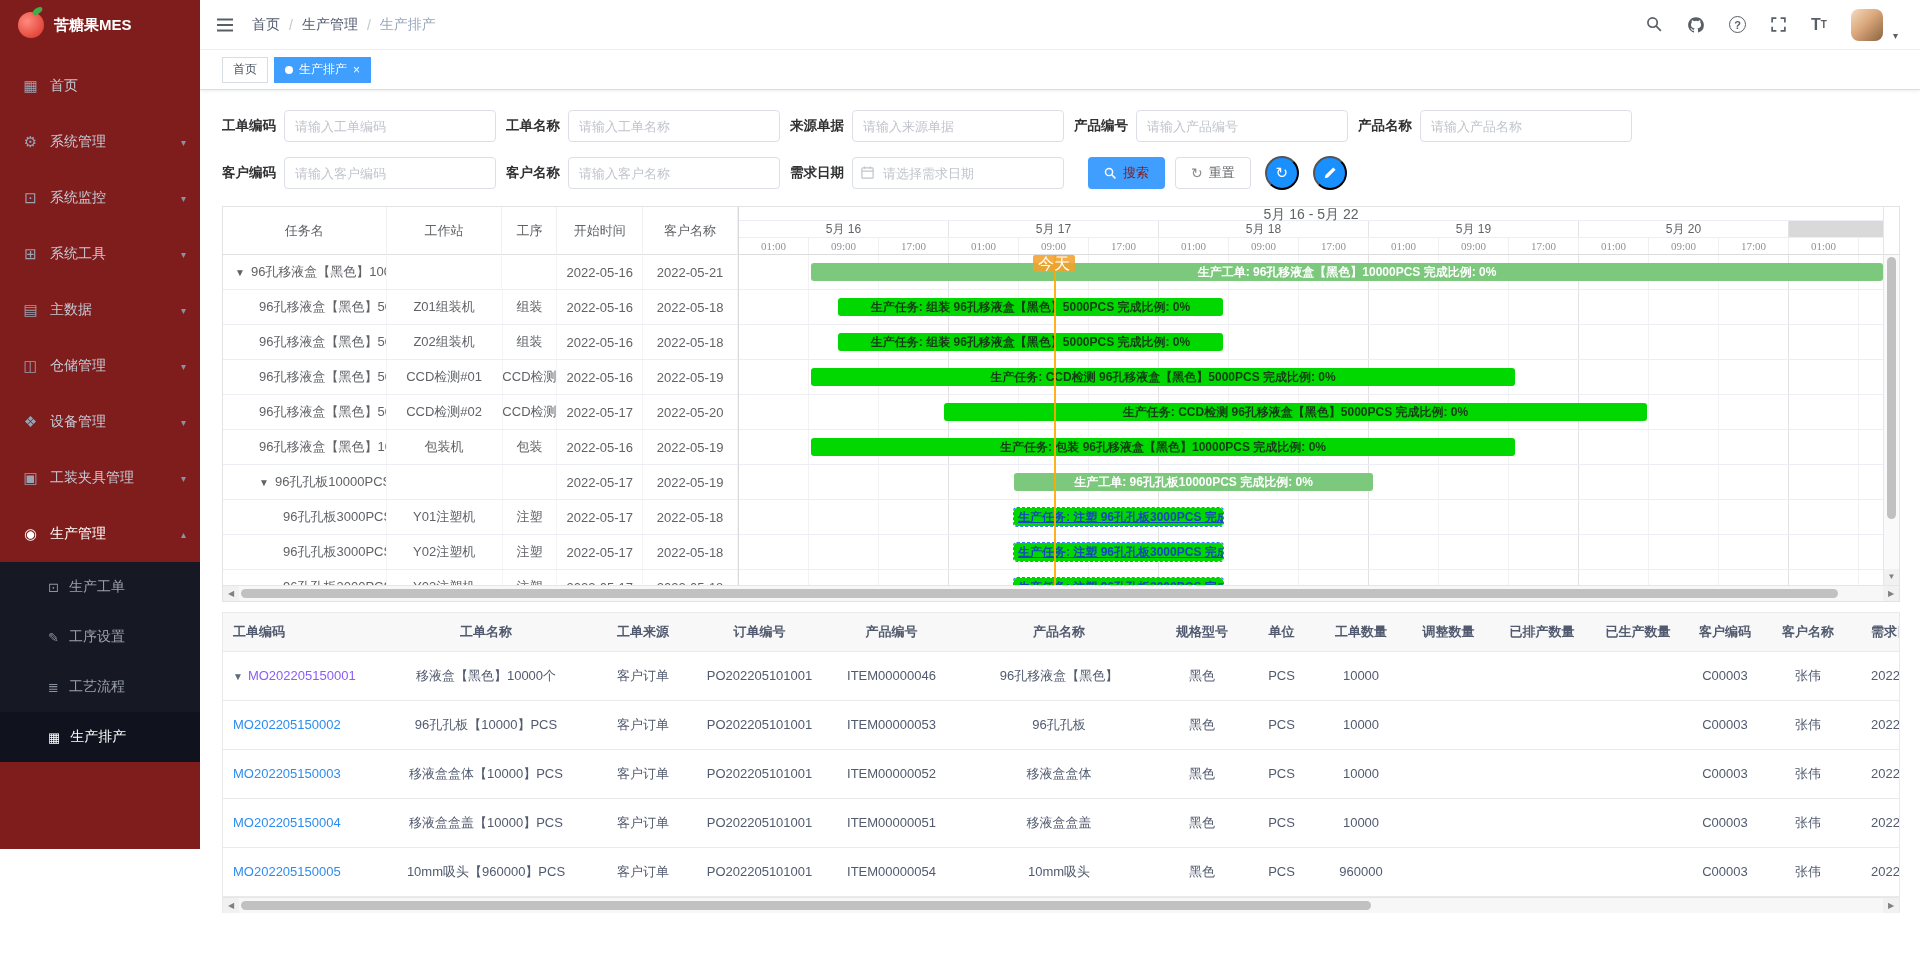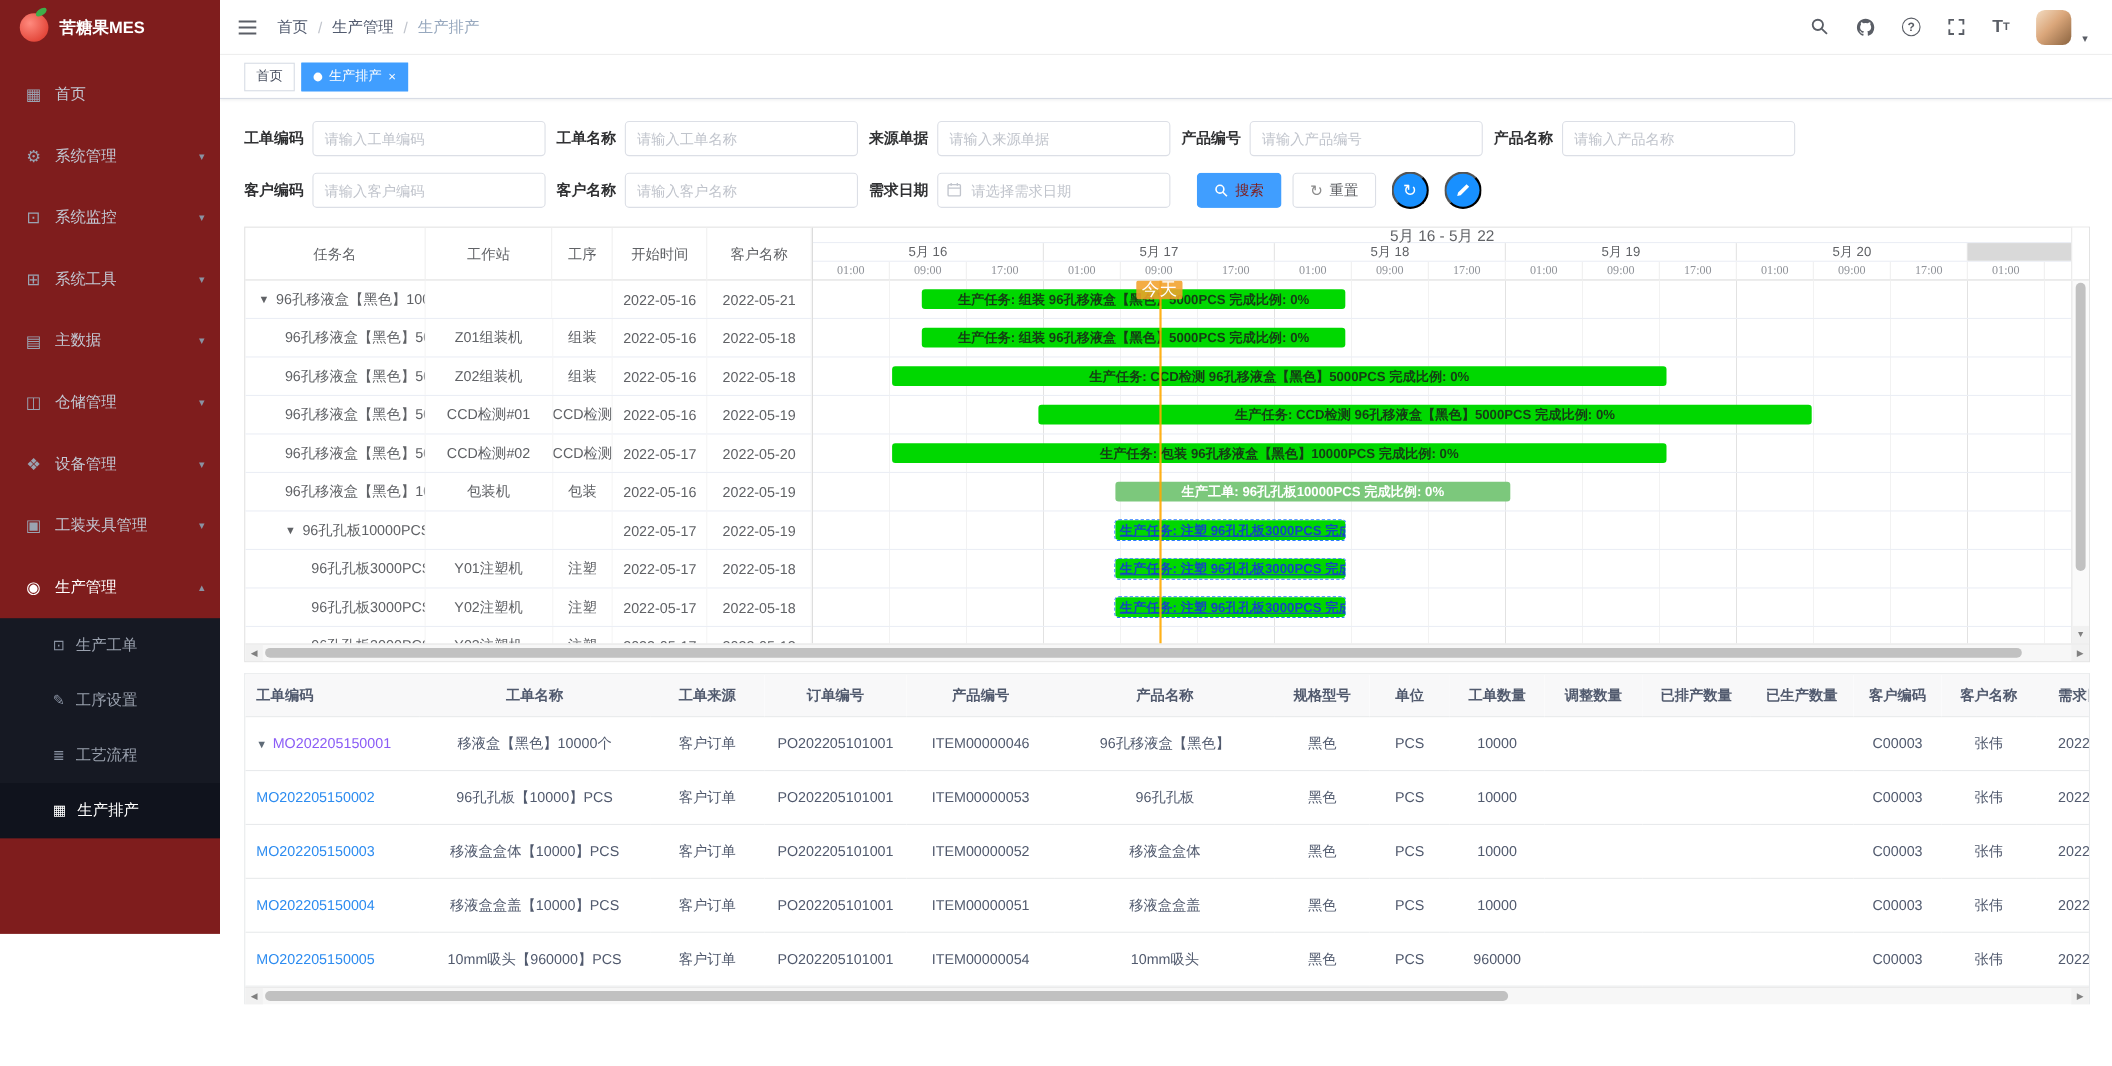--- a/index.html
+++ b/index.html
@@ -445,20 +445,23 @@
               <div class="g-hour">17:00</div>
               <div class="g-hour">01:00</div>
               <div class="g-hour">09:00</div>
               <div class="g-hour">17:00</div>
               <div class="g-hour">01:00</div>
               <div class="g-hour-filler"></div>
             </div>
           <div class="g-rows">
             <div class="today-line" style="left: 315px;"></div>
             <div class="today-badge" style="left: 315px;">今天</div>
+          <div class="g-row">
+                <div class="bar order" style="left: 72px; width: 1072px;">生产工单: 96孔移液盒【黑色】10000PCS 完成比例: 0%</div>
+              </div>
               <div class="g-row">
                 <div class="bar task" style="left: 99px; width: 385px;">生产任务: 组装 96孔移液盒【黑色】5000PCS 完成比例: 0%</div>
               </div>
               <div class="g-row">
                 <div class="bar task" style="left: 99px; width: 385px;">生产任务: 组装 96孔移液盒【黑色】5000PCS 完成比例: 0%</div>
               </div>
               <div class="g-row">
                 <div class="bar task" style="left: 72px; width: 704px;">生产任务: CCD检测 96孔移液盒【黑色】5000PCS 完成比例: 0%</div>
               </div>
               <div class="g-row">

